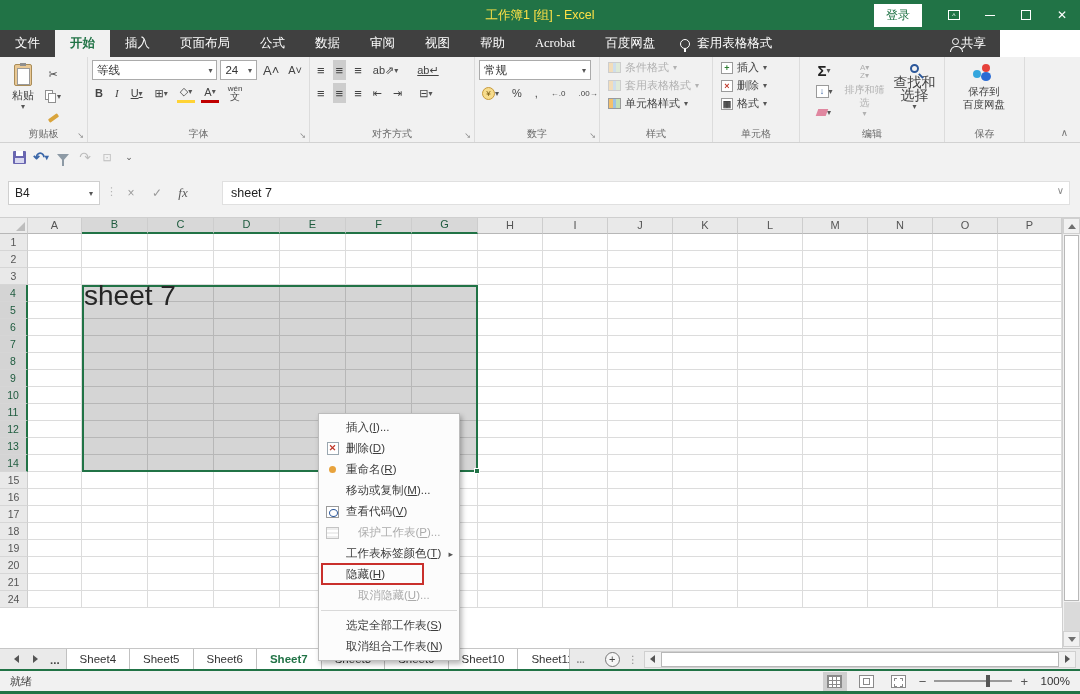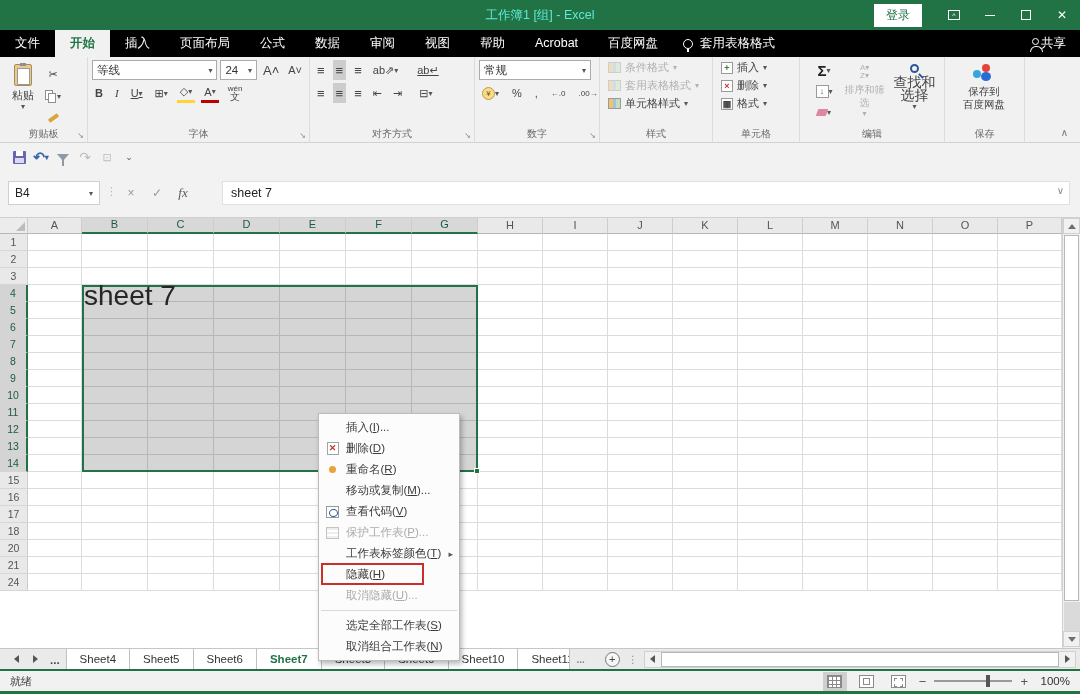--- a/index.html
+++ b/index.html
@@ -1,30 +1,30 @@
 <!DOCTYPE html>
 <html><head>
 <meta charset="utf-8">
 <style>
   * { margin:0; padding:0; box-sizing:border-box; }
   body { font-family:"Liberation Sans", sans-serif; background:#888; }
   .app { position:relative; width:1080px; height:694px; background:#fff; overflow:hidden; font-family:"Liberation Sans", sans-serif; }
 
   
   .titlebar { position:absolute; left:0; top:0; width:1080px; height:30px; background:#217346; color:#fff; display:flex; align-items:center; }
-  .title-center { position:absolute; left:0; right:0; text-align:center; font-size:12.5px; color:#5eead4; }
+  .title-center { position:absolute; left:0; right:0; text-align:center; font-size:12.5px; color:#fde047; }
   .title-right { position:absolute; right:0; top:0; height:30px; display:flex; align-items:center; }
   .login-btn { background:#fff; color:#217346; font-size:12px; padding:3px 12px; margin-right:14px; cursor:default; }
   .winbtn { width:36px; height:30px; display:flex; align-items:center; justify-content:center; color:#fff; font-size:12px; }
   .ribopt-box { width:12px; height:10px; border:1px solid #fff; display:inline-flex; align-items:center; justify-content:center; font-size:7px; }
   .maxbox { width:10px; height:10px; border:1px solid #fff; }
   .minline { width:10px; height:1px; background:#fff; display:inline-block; }
 
   
-  .tabrow { position:absolute; left:0; top:30px; width:1080px; height:27px; background:#000000; display:flex; align-items:stretch; color:#fff; font-size:12.5px; }
+  .tabrow { position:absolute; left:0; top:30px; width:1000px; height:27px; background:#404040; display:flex; align-items:stretch; color:#fff; font-size:12.5px;font-family:Liberation Serif, serif; }
   .rtab { padding:0 15px; line-height:27px; white-space:nowrap; }
   .rtab.active { background:#f1f1f1; color:#217346; font-weight:bold; }
   .searchwrap { display:flex; align-items:center; margin-left:10px; color:#fff; font-size:12.5px; }
   .bulb { width:10px; height:10px; border:1.4px solid #fff; border-radius:50%; position:relative; margin-right:7px; }
   .bulb:after { content:""; position:absolute; left:3px; top:9px; width:2px; height:3px; background:#fff; }
   .share { position:absolute; right:14px; top:0; height:27px; display:flex; align-items:center; font-size:12.5px; color:#fff; }
   .person { width:7px; height:7px; border:1.3px solid #fff; border-radius:50%; margin-right:2px; position:relative; top:-2px; }
   .person:after { content:""; position:absolute; left:-3px; top:7px; width:11px; height:5px; border:1.3px solid #fff; border-bottom:none; border-radius:6px 6px 0 0; }
 
   
@@ -98,21 +98,21 @@
   .tri-up { width:0; height:0; border-left:4px solid transparent; border-right:4px solid transparent; border-bottom:5px solid #707070; }
   .tri-dn { width:0; height:0; border-left:4px solid transparent; border-right:4px solid transparent; border-top:5px solid #707070; }
   .tri-l { width:0; height:0; border-top:4px solid transparent; border-bottom:4px solid transparent; border-right:5px solid #555; }
   .tri-r { width:0; height:0; border-top:4px solid transparent; border-bottom:4px solid transparent; border-left:5px solid #555; }
   .vthumb { position:absolute; left:1px; top:17px; width:15px; height:366px; background:#ffffff; border:1px solid #b8b8b8; }
   .vtrack-gray { position:absolute; left:1px; top:384px; width:16px; height:29px; background:#dadada; }
 
   
   .ctxmenu { position:absolute; left:318px; top:413px; width:142px; background:#fcfcfc; border:1px solid #bcbcbc; box-shadow:2px 3px 5px rgba(0,0,0,.28); padding:3px 0; z-index:50; }
   .mitem { position:relative; display:flex; align-items:center; height:21px; font-size:11.5px; color:#3c3c3c; padding-right:6px; }
-  .mitem.disabled { color:#ababab; }
+  .mitem.disabled { color:#ababab;gap:12px; }
   .micon { width:27px; flex:none; display:flex; align-items:center; justify-content:center; }
   .msep { height:1px; background:#d9d9d9; margin:4px 2px; }
   .subarrow { margin-left:auto; font-size:9px; color:#555; }
   .redbox { position:absolute; left:2px; top:-1px; width:103px; height:22px; border:2px solid #c9302c; pointer-events:none; }
   .mi-delete { width:12px; height:13px; background:#fff; border:1px solid #9aa7b0; color:#c0392b; font-size:9px; line-height:11px; text-align:center; font-weight:bold; }
   .mi-rename { width:7px; height:7px; border-radius:50%; background:#e8a33d; }
   .mi-code { width:13px; height:12px; background:#fff; border:1px solid #9a9a9a; position:relative; }
   .mi-code:after { content:""; position:absolute; left:2px; top:2px; width:7px; height:6px; border:1.5px solid #2b579a; border-radius:50%; }
   .mi-protect { width:13px; height:12px; border:1px solid #c4c4c4; background:repeating-linear-gradient(0deg,#eee 0 2px,#fff 2px 4px); }
 
@@ -762,20 +762,39 @@
           <div class="gcell" style="width: 65px;"></div>
           <div class="gcell" style="width: 65px;"></div>
           <div class="gcell" style="width: 65px;"></div>
           <div class="gcell" style="width: 65px;"></div>
           <div class="gcell" style="width: 65px;"></div>
           <div class="gcell" style="width: 65px;"></div>
           <div class="gcell" style="width: 65px;"></div>
           <div class="gcell" style="width: 64px;"></div>
         </div>
         <div class="grow">
+          <div class="rhdr">19</div>
+          <div class="gcell" style="width: 54px;"></div>
+          <div class="gcell" style="width: 66px;"></div>
+          <div class="gcell" style="width: 66px;"></div>
+          <div class="gcell" style="width: 66px;"></div>
+          <div class="gcell" style="width: 66px;"></div>
+          <div class="gcell" style="width: 66px;"></div>
+          <div class="gcell" style="width: 66px;"></div>
+          <div class="gcell" style="width: 65px;"></div>
+          <div class="gcell" style="width: 65px;"></div>
+          <div class="gcell" style="width: 65px;"></div>
+          <div class="gcell" style="width: 65px;"></div>
+          <div class="gcell" style="width: 65px;"></div>
+          <div class="gcell" style="width: 65px;"></div>
+          <div class="gcell" style="width: 65px;"></div>
+          <div class="gcell" style="width: 65px;"></div>
+          <div class="gcell" style="width: 64px;"></div>
+        </div>
+        <div class="grow">
           <div class="rhdr">20</div>
           <div class="gcell" style="width: 54px;"></div>
           <div class="gcell" style="width: 66px;"></div>
           <div class="gcell" style="width: 66px;"></div>
           <div class="gcell" style="width: 66px;"></div>
           <div class="gcell" style="width: 66px;"></div>
           <div class="gcell" style="width: 66px;"></div>
           <div class="gcell" style="width: 66px;"></div>
           <div class="gcell" style="width: 65px;"></div>
           <div class="gcell" style="width: 65px;"></div>

